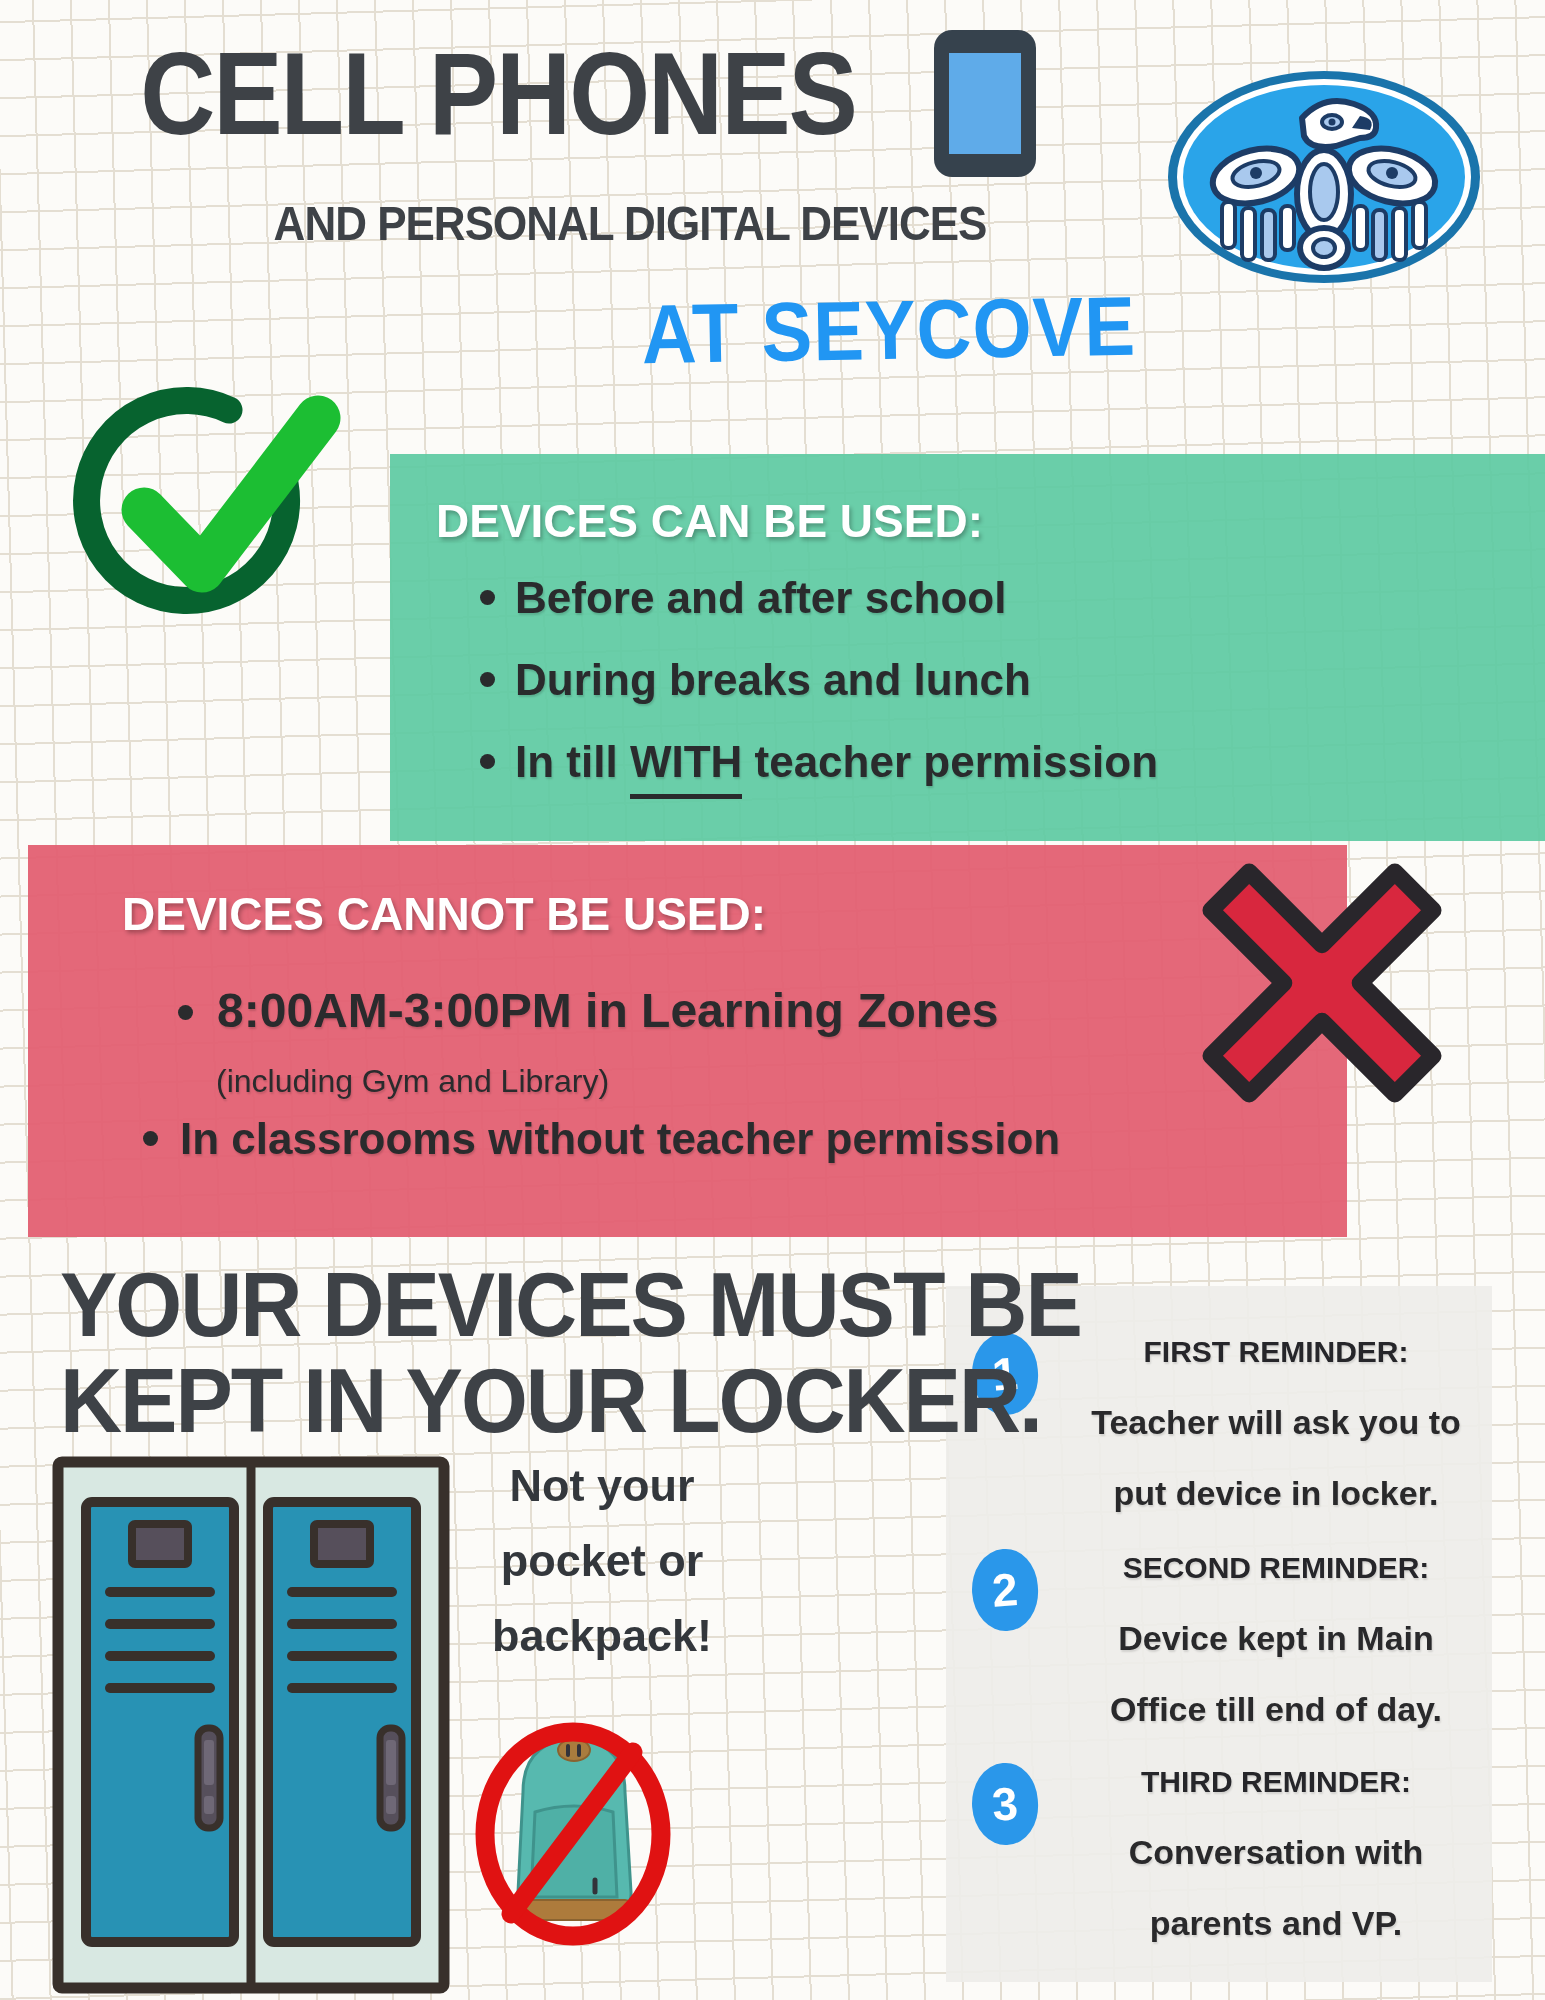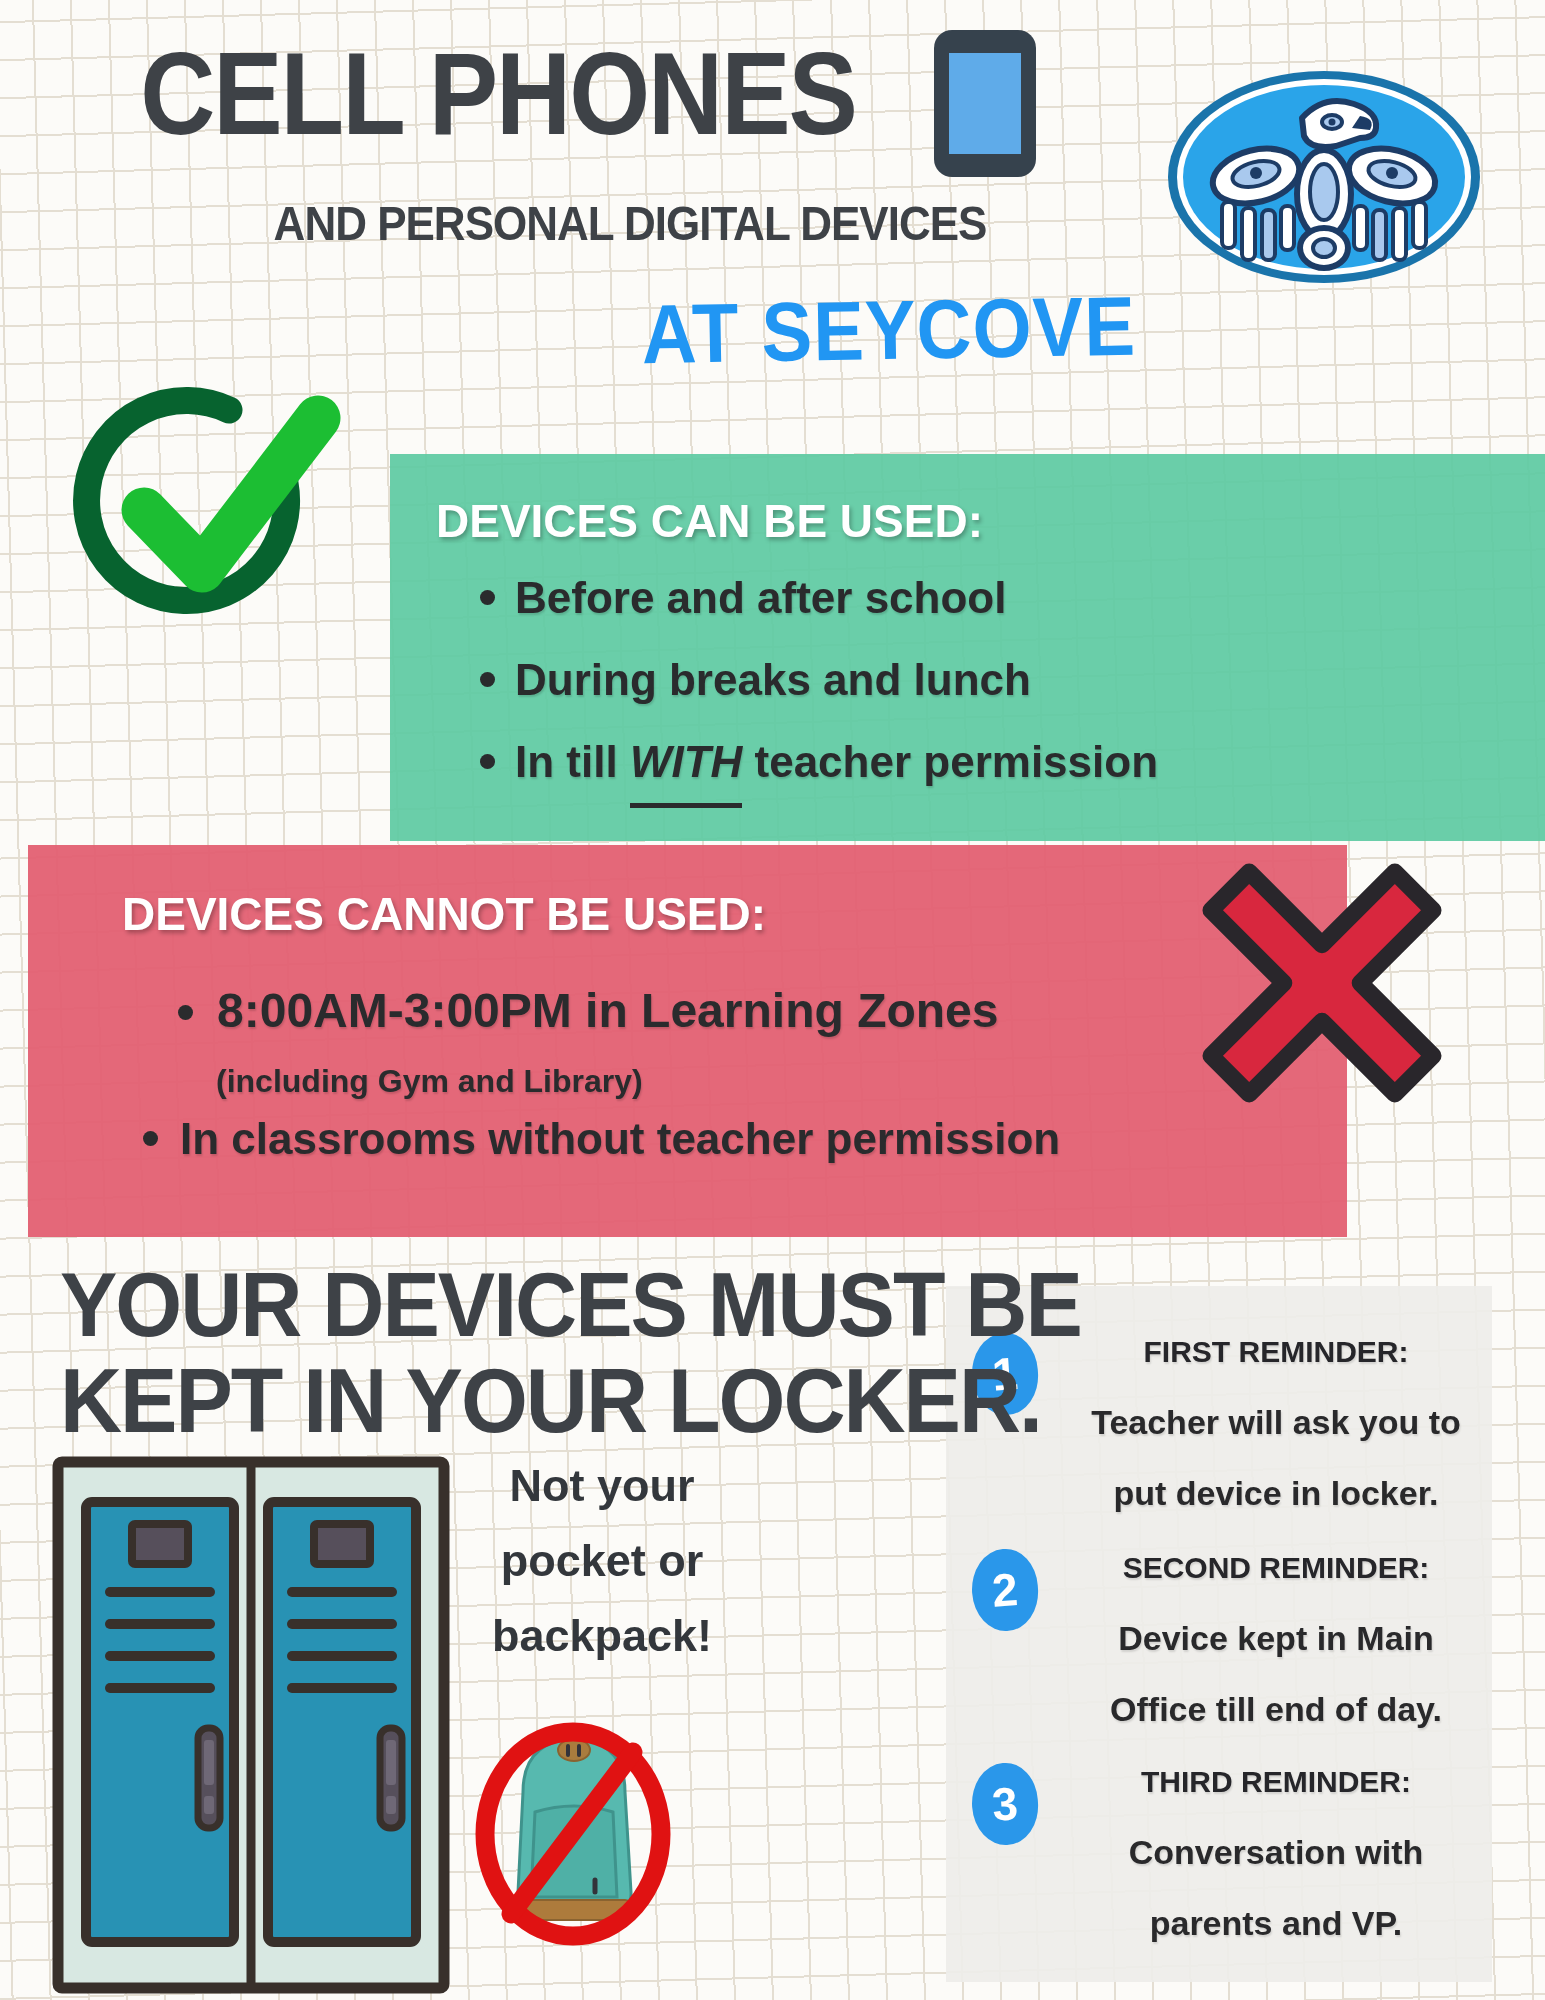--- a/index.html
+++ b/index.html
@@ -49,37 +49,37 @@
   .bullet-list{position:absolute;left:0;top:118px;width:100%;}
   .bullet-row{display:flex;align-items:flex-start;margin-bottom:30px;}
   .bullet-dot{
     flex:0 0 auto;width:15px;height:15px;border-radius:50%;
     background:#2a2b2d;margin:18px 20px 0 90px;
   }
   .bullet-text{
     font-size:44px;font-weight:bold;color:#2a2b2d;line-height:52px;
     text-shadow:1px 2px 2px rgba(0,0,0,0.15);white-space:nowrap;
   }
-  .u-word{border-bottom:5px solid #2a2b2d;padding-bottom:17px;font-style:italic;}
+  .u-word{border-bottom:5px solid #2a2b2d;padding-bottom:8px;}
 
   .red-box{
     left:28px;top:845px;width:1319px;height:392px;
     background:rgba(226,95,113,0.94);z-index:1;
   }
   .red-box .box-header{
     position:absolute;left:58px;top:42px;
     font-size:46px;font-weight:900;color:#ffffff;
     text-shadow:2px 3px 4px rgba(0,0,0,0.28);white-space:nowrap;margin-left:36px;
   }
   .red-b1{position:absolute;left:150px;top:140px;display:flex;align-items:flex-start;}
   .red-b1 .bullet-dot{margin:20px 24px 0 0;}
   .red-b1 .bullet-text{font-size:48px;}
   .red-note{
     position:absolute;left:188px;top:218px;
-    font-size:32px;font-weight:bold;color:#2a2b2d;white-space:nowrap;
+    font-size:32px;font-weight:normal;color:#2a2b2d;white-space:nowrap;
     text-shadow:1px 2px 2px rgba(0,0,0,0.15);
   }
   .red-b2{position:absolute;left:115px;top:268px;display:flex;align-items:flex-start;}
   .red-b2 .bullet-dot{margin:18px 22px 0 0;}
   .x-icon{left:1180px;top:846px;z-index:2;}
 
   .locker-heading{
     left:60px;top:1256px;width:950px;
     font-size:86px;font-weight:900;letter-spacing:-2px;color:#3e4247;
     transform:scale(1,1.05);transform-origin:left top;

